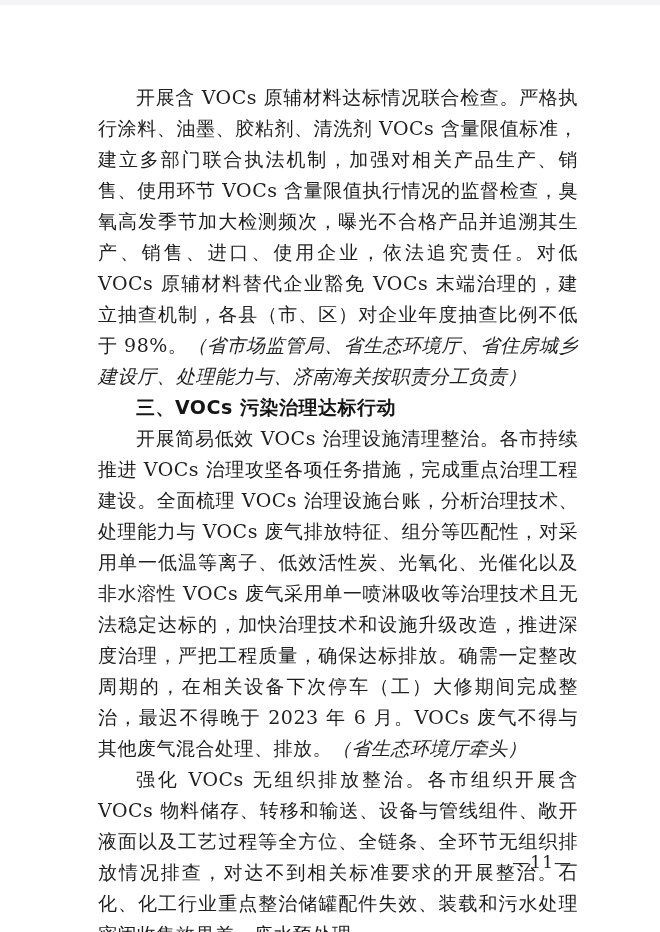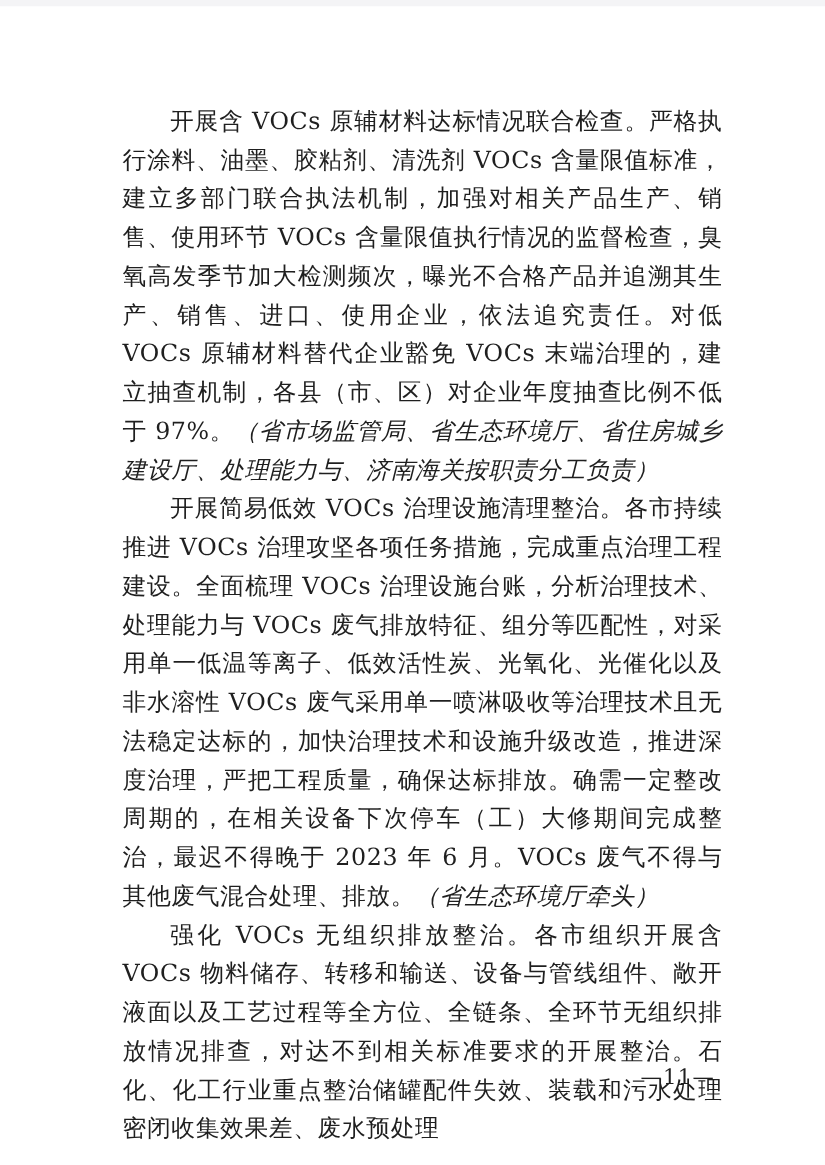--- a/index.html
+++ b/index.html
@@ -69,22 +69,23 @@
   }
 </style>
 </head>
 <body>
 
 <div class="page">
   <div class="scan-edge-top"></div>
 
   <div class="text-block">
 
-    <p><span>开展含 VOCs 原辅材料达标情况联合检查。严格执行涂料、油墨、胶粘剂、清洗剂 VOCs 含量限值标准，建立多部门联合执法机制，加强对相关产品生产、销售、使用环节 VOCs 含量限值执行情况的监督检查，臭氧高发季节加大检测频次，曝光不合格产品并追溯其生产、销售、进口、使用企业，依法追究责任。对低 VOCs 原辅材料替代企业豁免 VOCs 末端治理的，建立抽查机制，各县（市、区）对企业年度抽查比例不低于 97%。</span><span class="attribution">（省市场监管局、省生态环境厅、省住房城乡建设厅、处理能力与、济南海关按职责分工负责）</span></p>
+    <p><span>开展含 VOCs 原辅材料达标情况联合检查。严格执行涂料、油墨、胶粘剂、清洗剂 VOCs 含量限值标准，建立多部门联合执法机制，加强对相关产品生产、销售、使用环节 VOCs 含量限值执行情况的监督检查，臭氧高发季节加大检测频次，曝光不合格产品并追溯其生产、销售、进口、使用企业，依法追究责任。对低 VOCs 原辅材料替代企业豁免 VOCs 末端治理的，建立抽查机制，各县（市、区）对企业年度抽查比例不低于 98%。</span><span class="attribution">（省市场监管局、省生态环境厅、省住房城乡建设厅、处理能力与、济南海关按职责分工负责）</span></p>
 
+    <h2 class="section-heading">三、VOCs 污染治理达标行动</h2>
 
     <p><span>开展简易低效 VOCs 治理设施清理整治。各市持续推进 VOCs 治理攻坚各项任务措施，完成重点治理工程建设。全面梳理 VOCs 治理设施台账，分析治理技术、处理能力与 VOCs 废气排放特征、组分等匹配性，对采用单一低温等离子、低效活性炭、光氧化、光催化以及非水溶性 VOCs 废气采用单一喷淋吸收等治理技术且无法稳定达标的，加快治理技术和设施升级改造，推进深度治理，严把工程质量，确保达标排放。确需一定整改周期的，在相关设备下次停车（工）大修期间完成整治，最迟不得晚于 2023 年 6 月。VOCs 废气不得与其他废气混合处理、排放。</span><span class="attribution">（省</span><span class="attribution-bold">生态环境厅牵头</span><span class="attribution">）</span></p>
 
     <p><span>强化 VOCs 无组织排放整治。各市组织开展含 VOCs 物料储存、转移和输送、设备与管线组件、敞开液面以及工艺过程等全方位、全链条、全环节无组织排放情况排查，对达不到相关标准要求的开展整治。石化、化工行业重点整治储罐配件失效、装载和污水处理密闭收集效果差、废水预处理</span></p>
 
   </div>
 
   <div class="page-number">—11—</div>
 </div>
 

